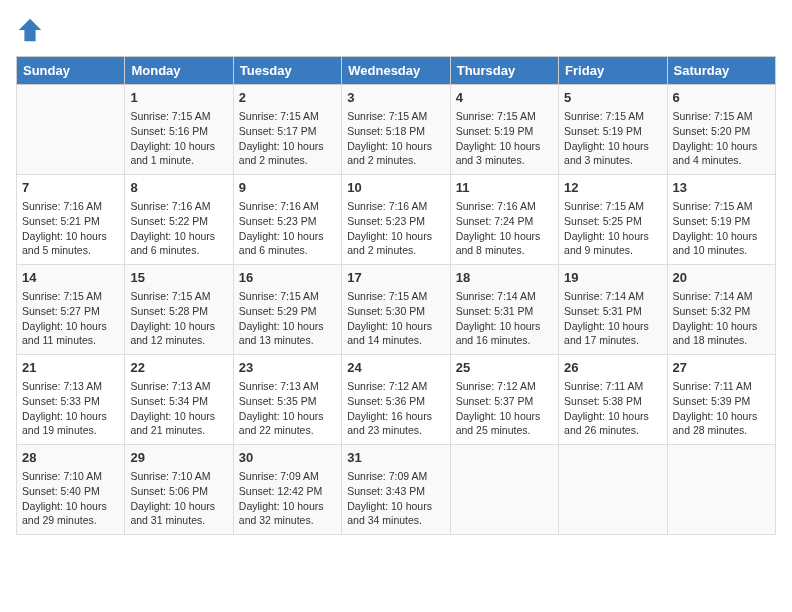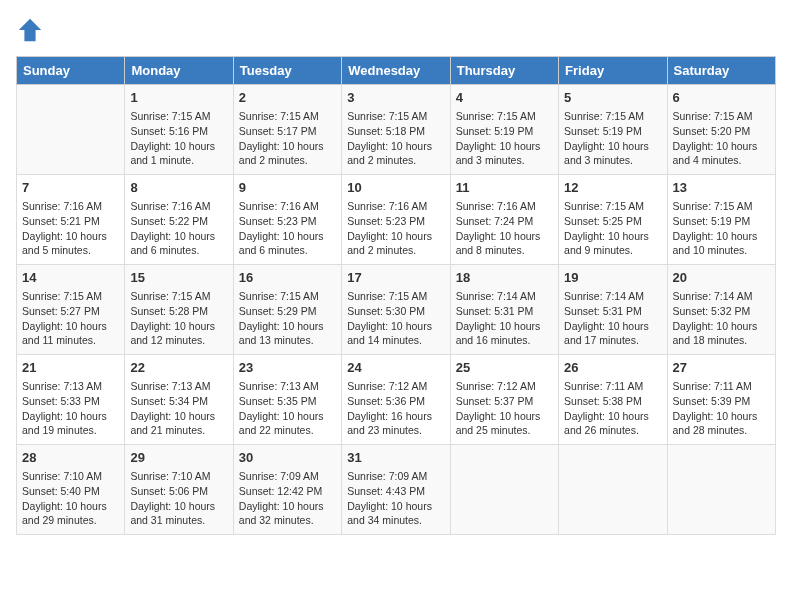--- a/index.html
+++ b/index.html
@@ -304,21 +304,21 @@
         </td>
         <td>
           <span class="day-number">30</span>
           <div class="cell-text">Sunrise: 7:09 AM</div>
           <div class="cell-text">Sunset: 12:42 PM</div>
           <div class="cell-text">Daylight: 10 hours and 32 minutes.</div>
         </td>
         <td>
           <span class="day-number">31</span>
           <div class="cell-text">Sunrise: 7:09 AM</div>
-          <div class="cell-text">Sunset: 4:43 PM</div>
+          <div class="cell-text">Sunset: 3:43 PM</div>
           <div class="cell-text">Daylight: 10 hours and 34 minutes.</div>
         </td>
         <td></td>
         <td></td>
         <td></td>
       </tr>
     </tbody>
 </table>
 
 </body></html>

